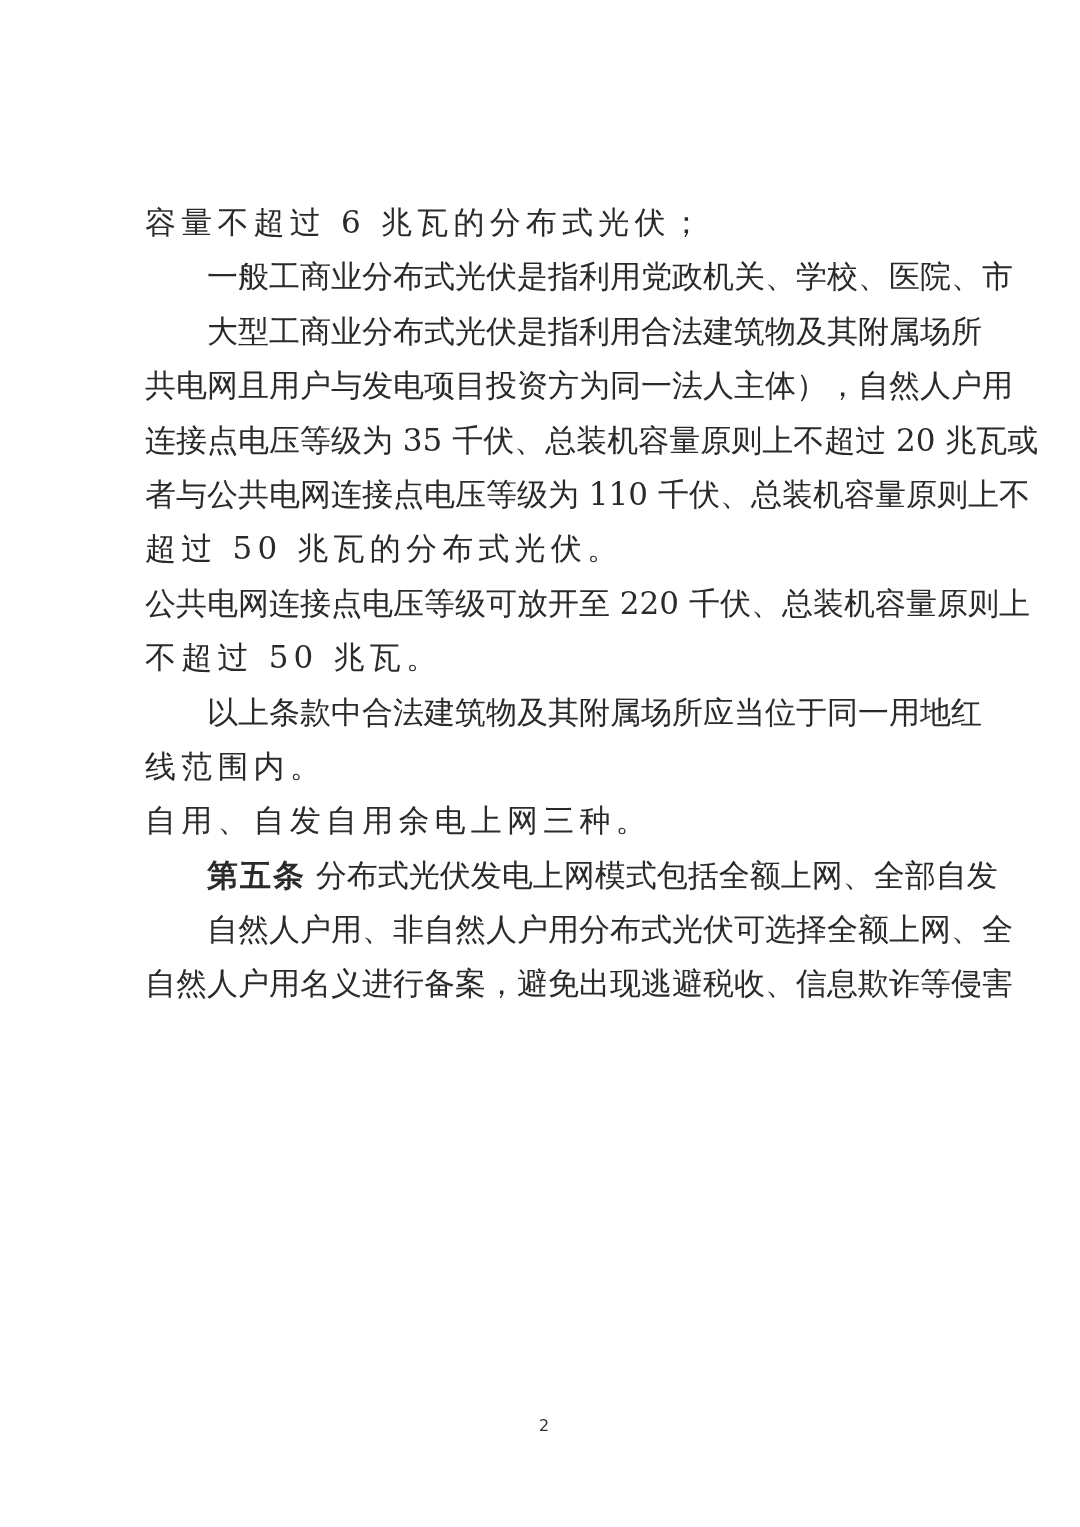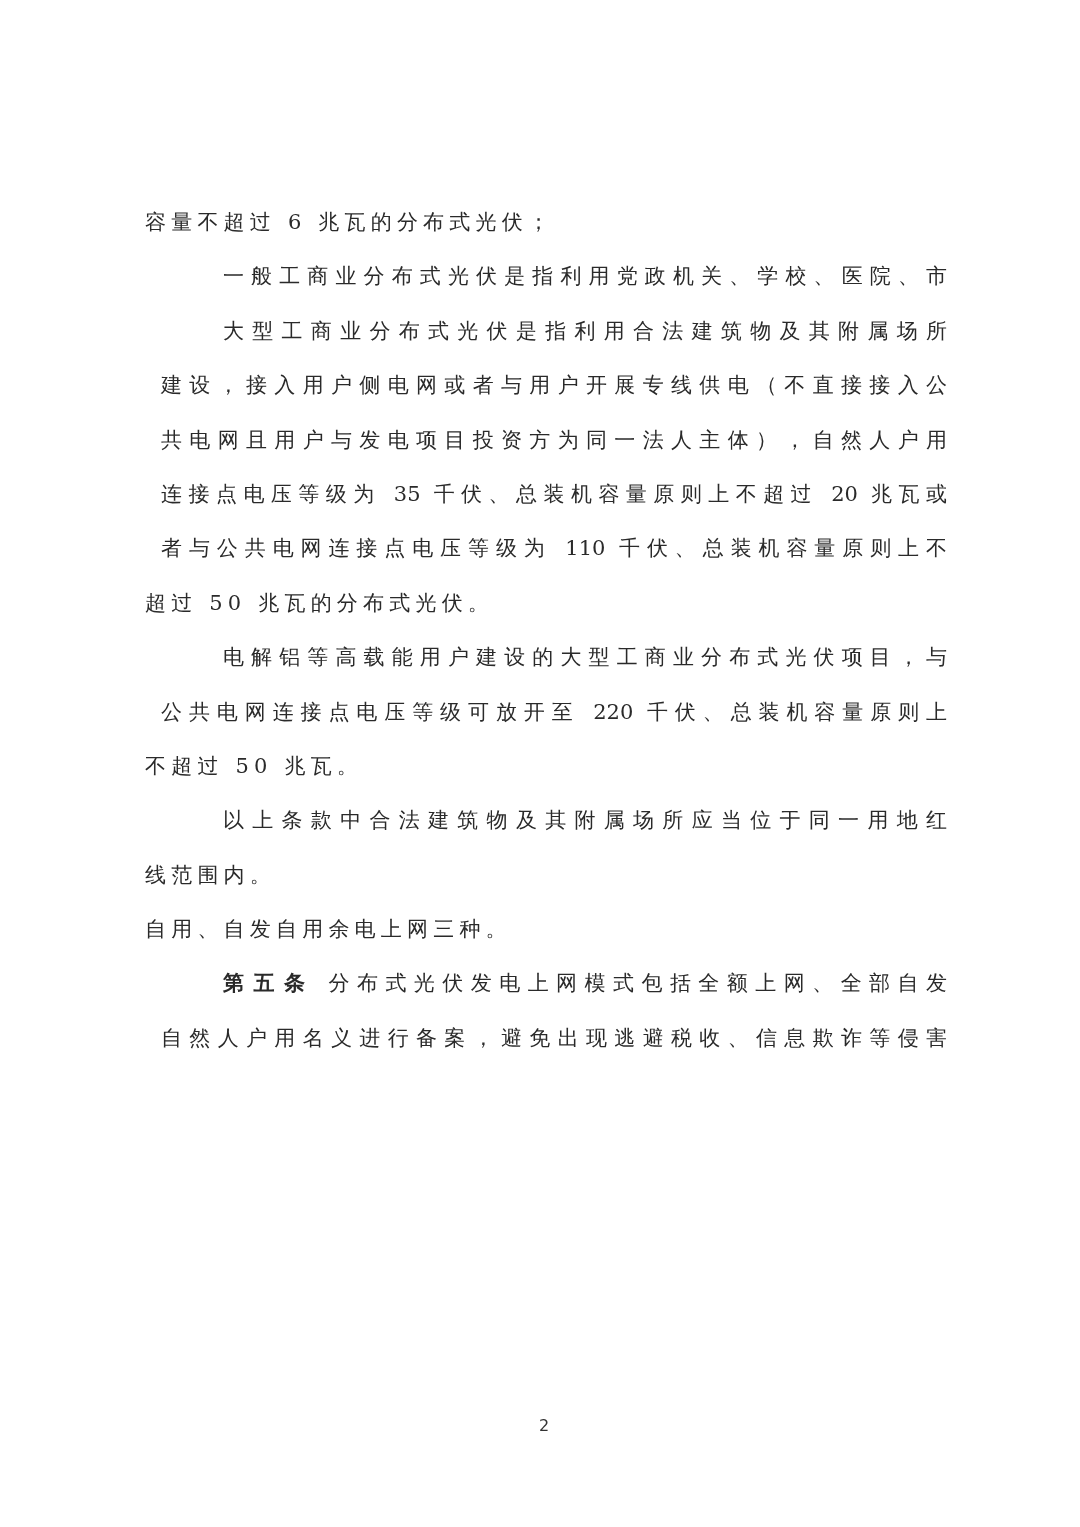--- a/index.html
+++ b/index.html
@@ -24,30 +24,29 @@
     }
     .body-text {
       position: absolute;
       left: 145px;
       top: 195px;
       width: 802px;
     }
     .line {
       height: 54.4px;
       line-height: 54.4px;
-      font-size: 21px;
+      font-size: 31px;
       white-space: nowrap;
       letter-spacing: 5.2px;
       overflow: visible;
     }
     .line.justify {
       text-align: justify;
       text-align-last: justify;
       letter-spacing: 0;
-      margin-left: 16px;
     }
     .line.indent {
       padding-left: 62px;
     }
     .bold {
       font-weight: bold;
       letter-spacing: 2px;
     }
     .page-number {
       position: absolute;
@@ -61,29 +60,28 @@
     }
   </style>
 </head>
 <body>
 
 <div class="page">
   <div class="body-text">
     <div class="line"><span>容量不超过 6 兆瓦的分布式光伏；</span></div>
     <div class="line justify indent"><span>一般工商业分布式光伏是指利用党政机关、学校、医院、市</span></div>
     <div class="line justify indent"><span>大型工商业分布式光伏是指利用合法建筑物及其附属场所</span></div>
-    <div class="line justify"><span>建设，接入用户侧电网或者与用户开展专线供电（不直接接入公</span></div>
     <div class="line justify"><span>共电网且用户与发电项目投资方为同一法人主体），自然人户用</span></div>
     <div class="line justify"><span>连接点电压等级为 35 千伏、总装机容量原则上不超过 20 兆瓦或</span></div>
     <div class="line justify"><span>者与公共电网连接点电压等级为 110 千伏、总装机容量原则上不</span></div>
     <div class="line"><span>超过 50 兆瓦的分布式光伏。</span></div>
-    <div class="line justify indent"><span>电解铝等高载能用户建设的大型工商业分布式光伏项目，与</span></div>
     <div class="line justify"><span>公共电网连接点电压等级可放开至 220 千伏、总装机容量原则上</span></div>
     <div class="line"><span>不超过 50 兆瓦。</span></div>
     <div class="line justify indent"><span>以上条款中合法建筑物及其附属场所应当位于同一用地红</span></div>
     <div class="line"><span>线范围内。</span></div>
     <div class="line"><span>自用、自发自用余电上网三种。</span></div>
     <div class="line justify indent"><span class="bold">第五条</span><span> 分布式光伏发电上网模式包括全额上网、全部自发</span></div>
+    <div class="line justify indent"><span>自然人户用、非自然人户用分布式光伏可选择全额上网、全</span></div>
     <div class="line justify"><span>自然人户用名义进行备案，避免出现逃避税收、信息欺诈等侵害</span></div>
   </div>
 
   <div class="page-number">2</div>
 </div>
 
 </body></html>

